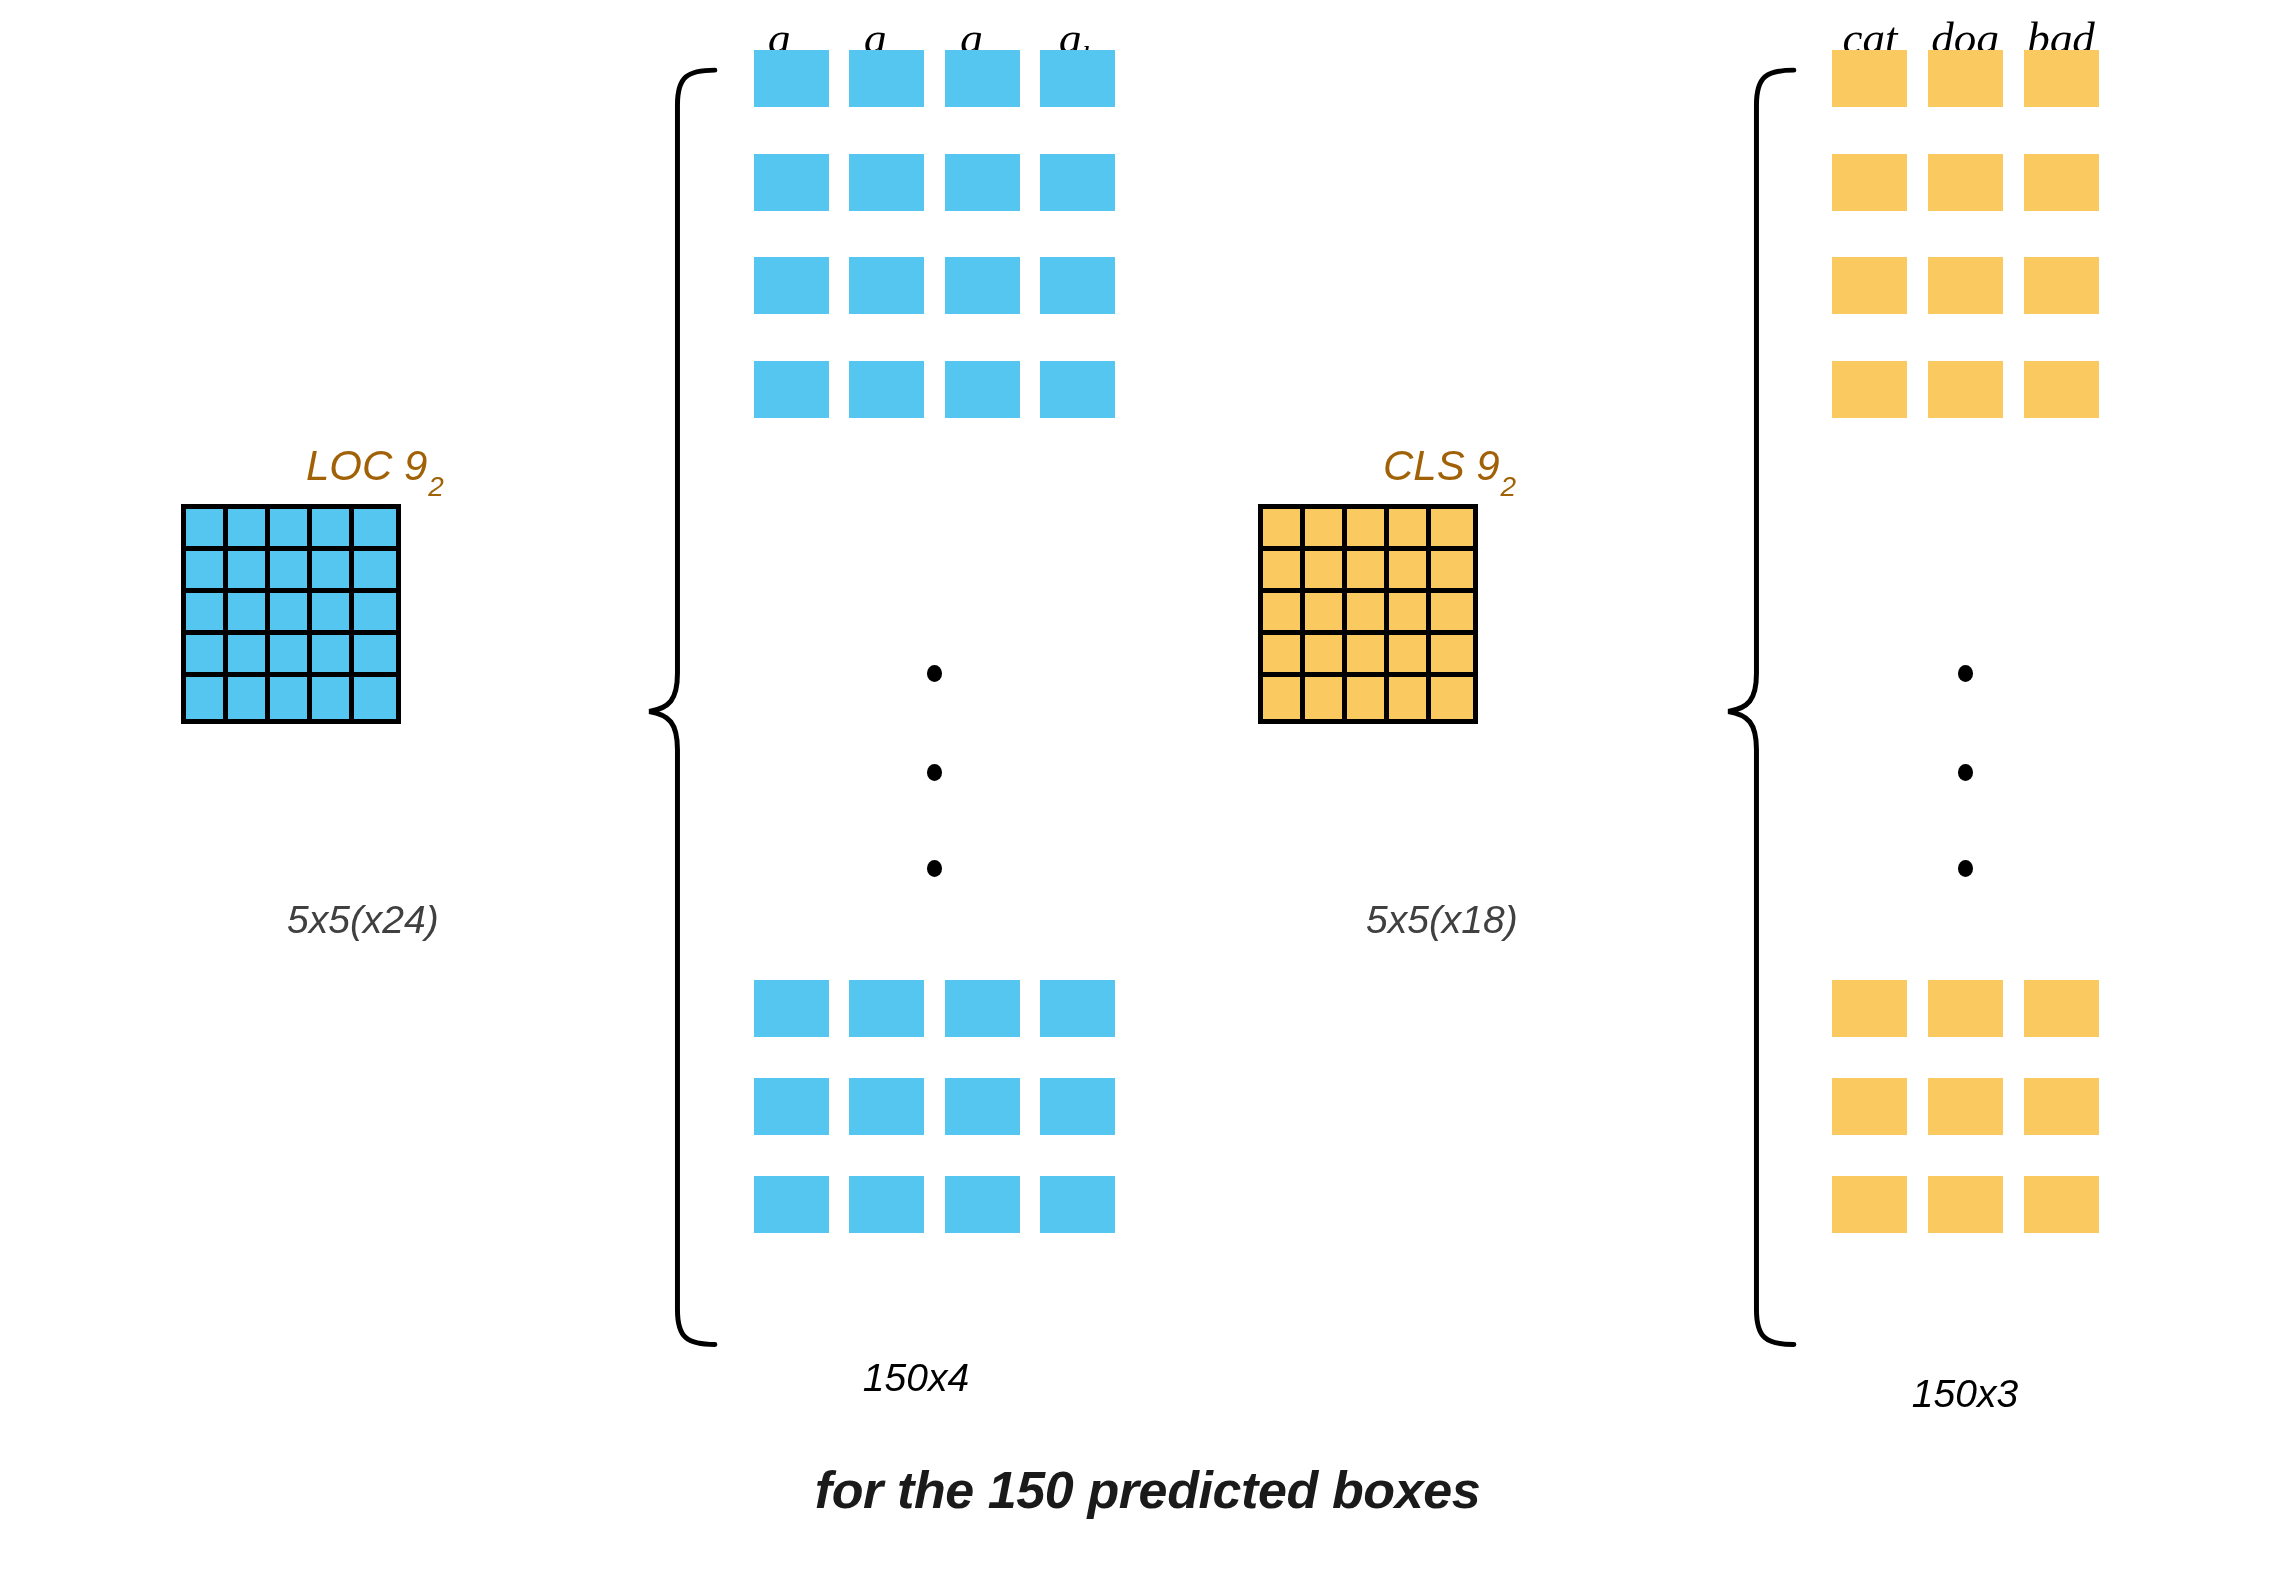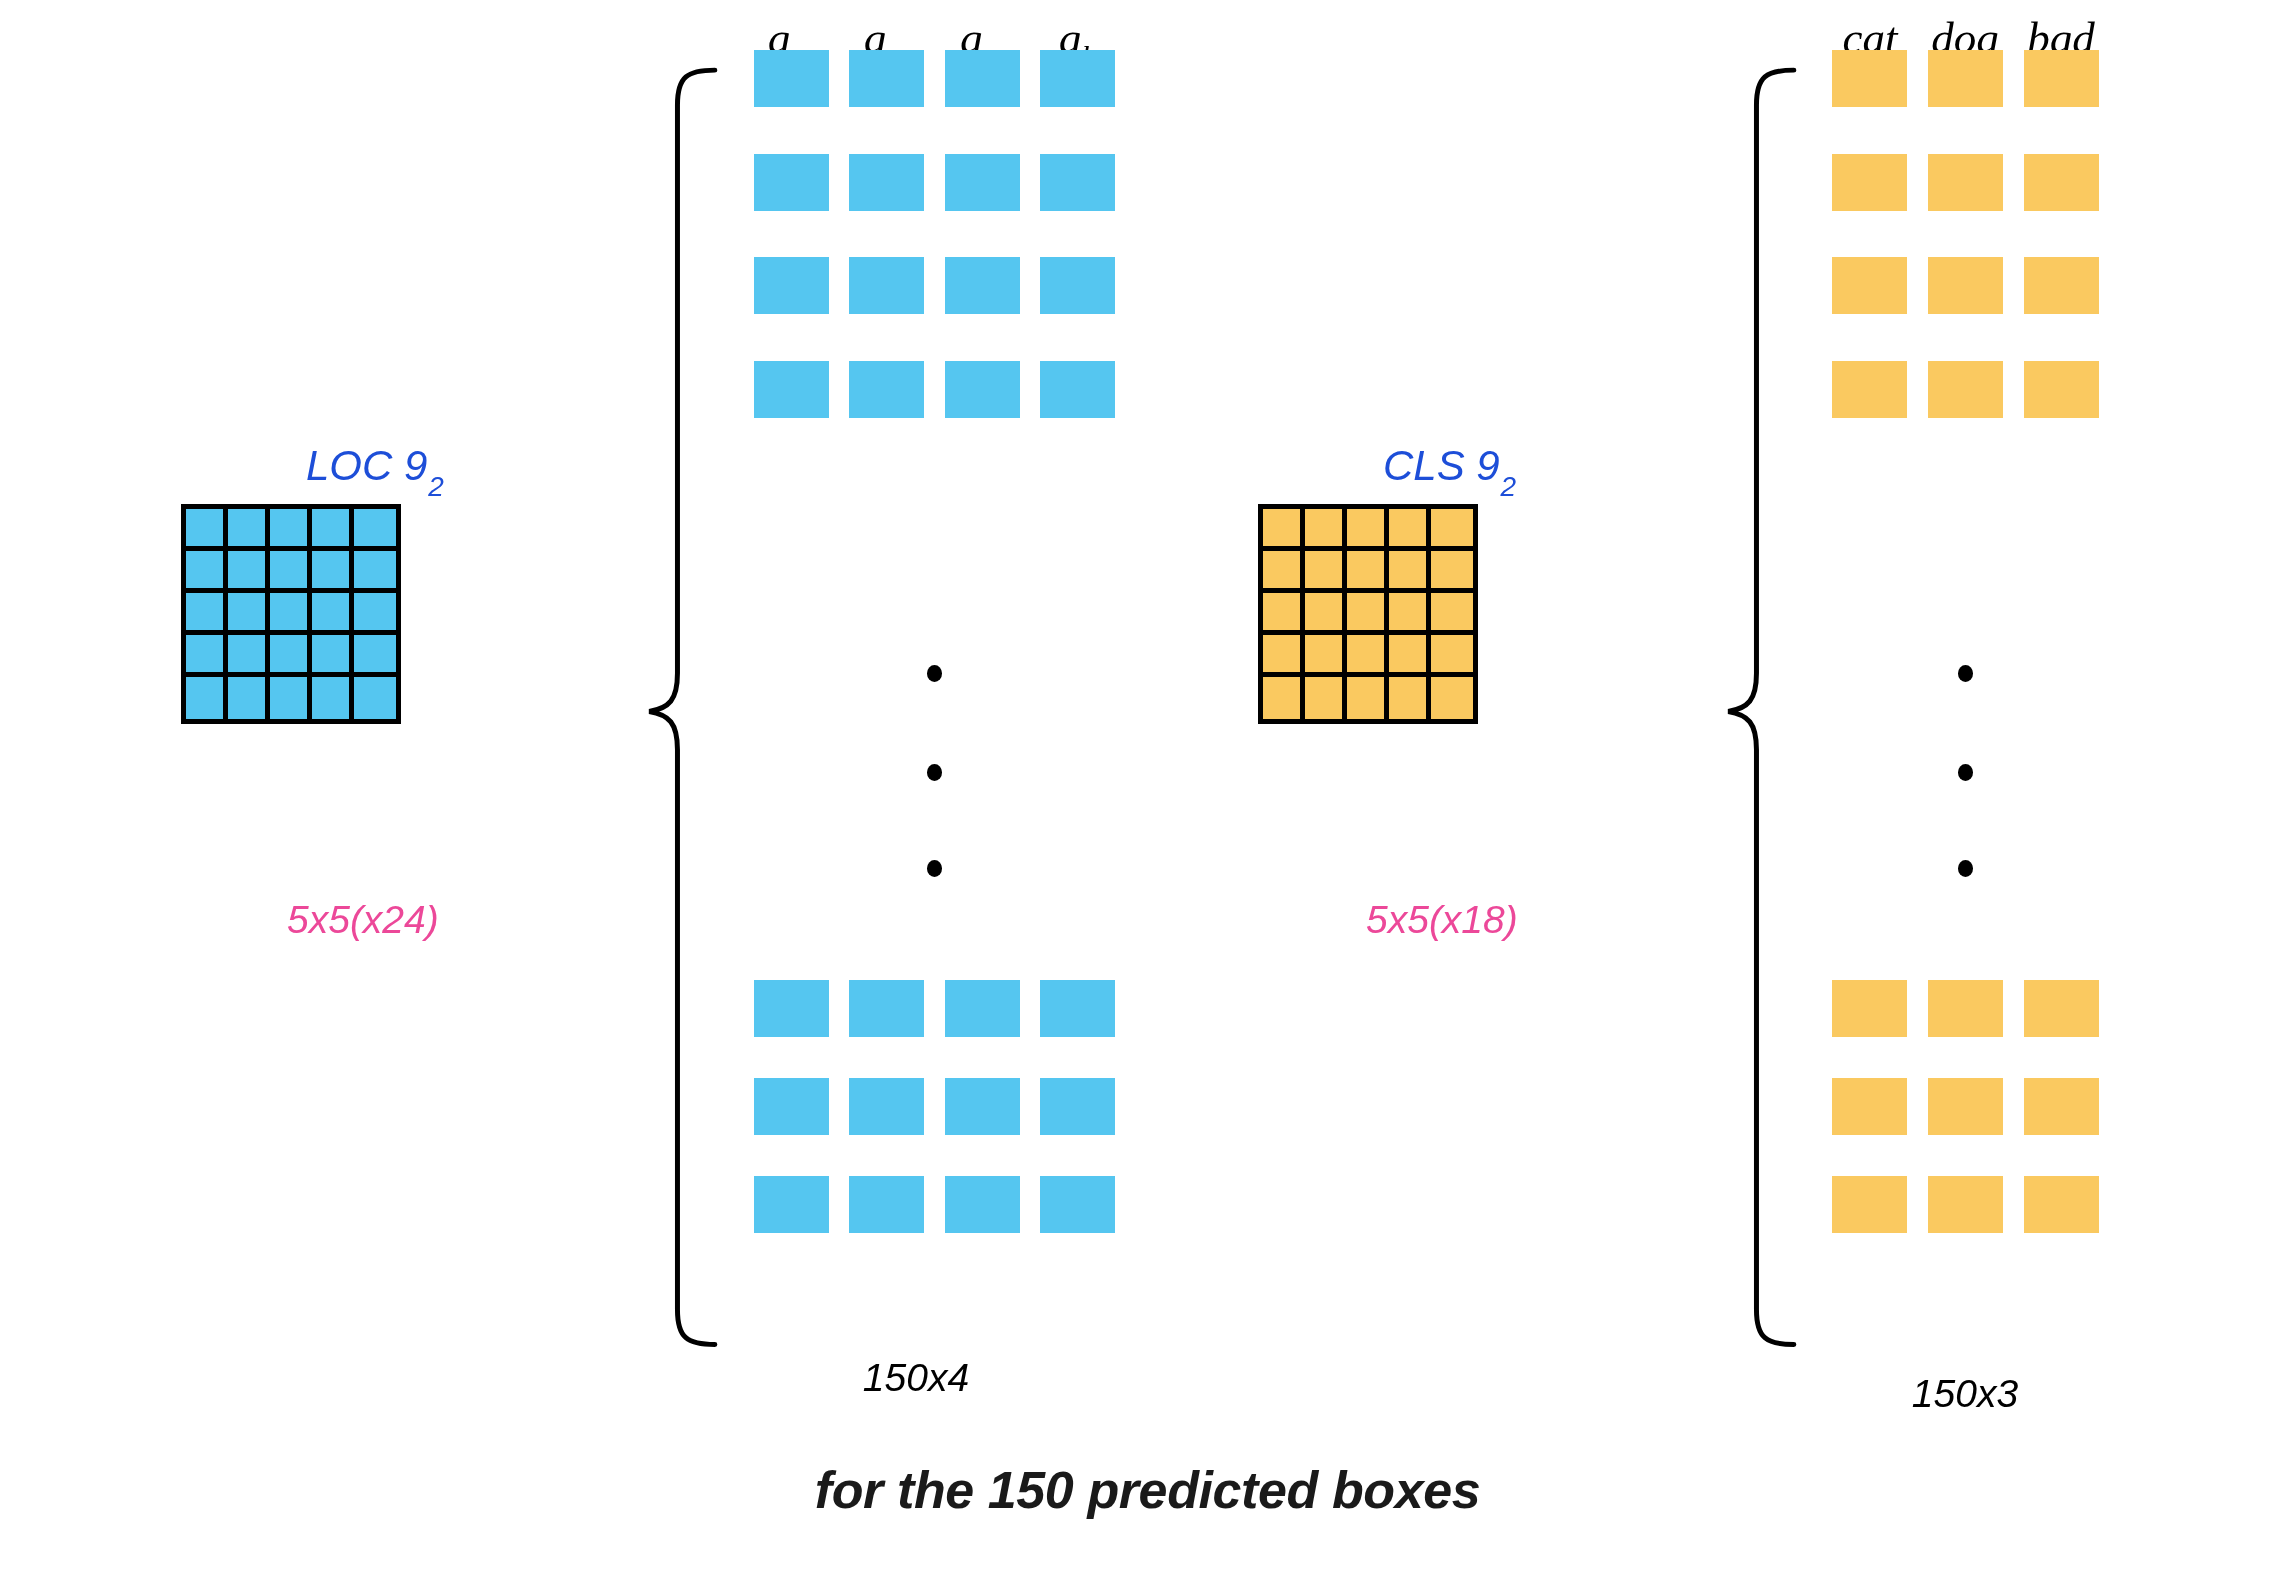--- a/index.html
+++ b/index.html
@@ -35,39 +35,39 @@
 
   .fm-loc { left: 181px; top: 504px; }
   .fm-cls { left: 1258px; top: 504px; }
 
   
   .fm-title {
     position: absolute;
     font-family: "Liberation Sans", sans-serif;
     font-style: italic;
     font-size: 42px;
-    color: #1d4ed8;
+    color: #a16207;
     white-space: nowrap;
   }
   .fm-title .sub {
     font-size: 28px;
     vertical-align: sub;
     position: relative;
     top: 6.7px;
     left: 0.8px;
   }
   .fm-title-loc { left: 306px; top: 442px; }
   .fm-title-cls { left: 1383px; top: 442px; }
 
   .fm-caption {
     position: absolute;
     font-family: "Liberation Sans", sans-serif;
     font-style: italic;
     font-size: 39px;
-    color: #ec4899;
+    color: #404040;
     white-space: nowrap;
   }
   .fm-caption-loc { left: 287px; top: 898px; }
   .fm-caption-cls { left: 1366px; top: 898px; }
 
   
   .col-head {
     position: absolute;
     font-family: "Liberation Serif", serif;
     font-style: italic;

